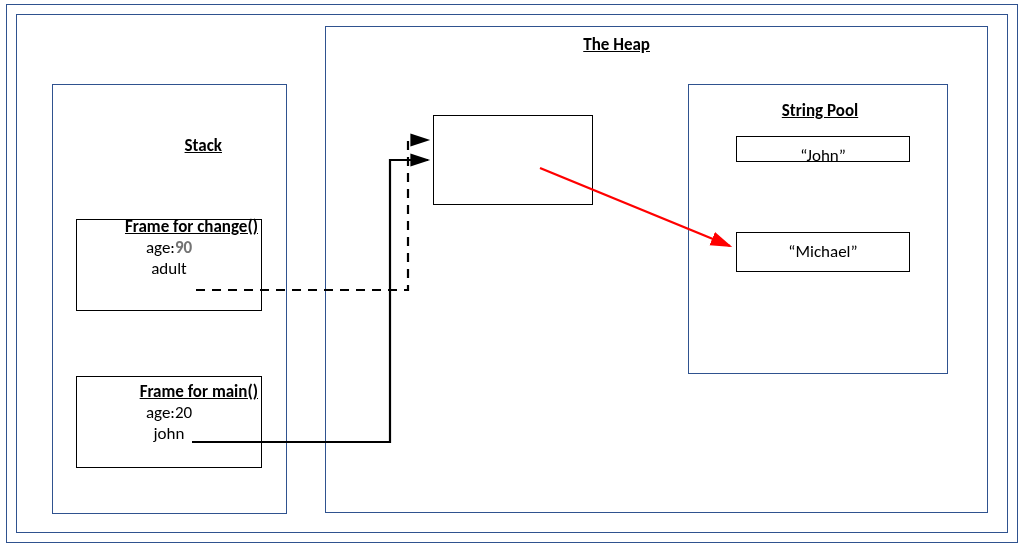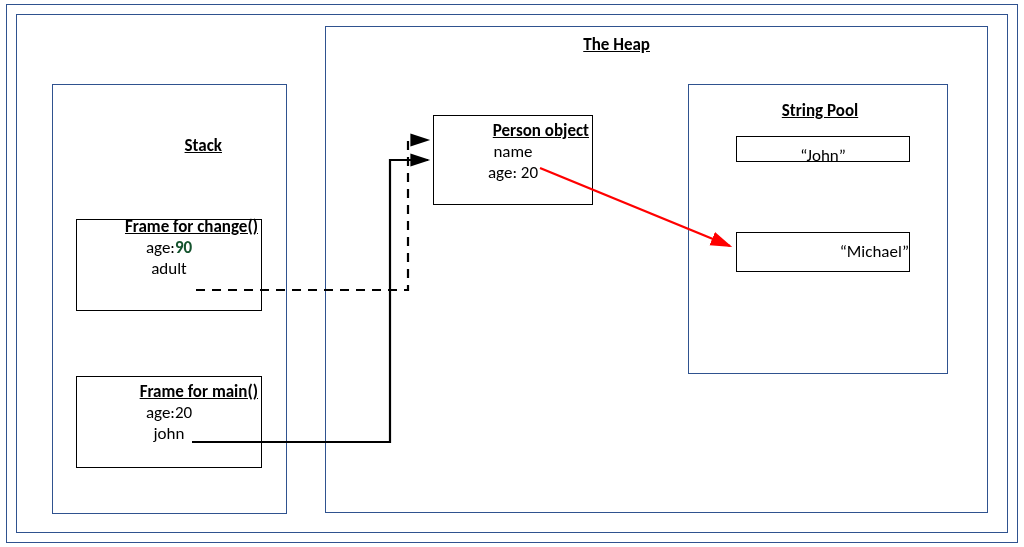--- a/index.html
+++ b/index.html
@@ -35,21 +35,21 @@
   .center {
     text-align: center;
   }
   svg.overlay {
     position: absolute;
     left: 0; top: 0;
     width: 1024px;
     height: 547px;
     pointer-events: none;
   }
-  .red-bold { color: #14532d; font-weight: 700; }
+  .red-bold { color: #737373; font-weight: 700; }
   .txt { white-space: pre; }
 </style>
 </head>
 <body>
 
 <div class="stage">
 
   <div class="box outer-border" style="left:6px; top:4px; width:1012px; height:539px;"></div>
   <div class="box outer-border" style="left:16px; top:14px; width:992px; height:519px;"></div>
 
@@ -69,34 +69,29 @@
   </div>
 
   <div class="box black-border" style="left:76px; top:376px; width:186px; height:92px;"></div>
   <div class="box" style="left:80px; top:381px; width:178px;">
     <div class="title-u"><span>Frame for main()</span></div>
     <div class="center txt"><span>age:20</span></div>
     <div class="center txt"><span>john</span></div>
   </div>
 
   <div class="box black-border" style="left:433px; top:115px; width:160px; height:90px;"></div>
-  <div class="box" style="left:437px; top:120px; width:152px;">
-    <div class="title-u"><span>Person object</span></div>
-    <div class="center txt"><span>name</span></div>
-    <div class="center txt"><span>age: 20</span></div>
-  </div>
 
   <div class="box outer-border" style="left:688px; top:84px; width:260px; height:290px;"></div>
   <div class="box title-u center" style="left:760px; top:100px; width:120px;"><span>String Pool</span></div>
 
   <div class="box black-border center" style="left:736px; top:136px; width:174px; height:26px; line-height:38px;">
     <span class="txt">“John”</span>
   </div>
 
-  <div class="box black-border center" style="left:736px; top:232px; width:174px; height:40px; line-height:38px;text-align:right;">
+  <div class="box black-border center" style="left:736px; top:232px; width:174px; height:40px; line-height:38px;">
     <span class="txt">“Michael”</span>
   </div>
 
   <svg class="overlay" viewBox="0 0 1024 547">
     <defs>
       <marker id="arrow-black" markerWidth="10" markerHeight="10" refX="8" refY="3" orient="auto" markerUnits="strokeWidth">
         <path d="M0,0 L9,3 L0,6 Z" fill="#000"></path>
       </marker>
       <marker id="arrow-black-dash" markerWidth="10" markerHeight="10" refX="8" refY="3" orient="auto" markerUnits="strokeWidth">
         <path d="M0,0 L9,3 L0,6 Z" fill="#000"></path>

